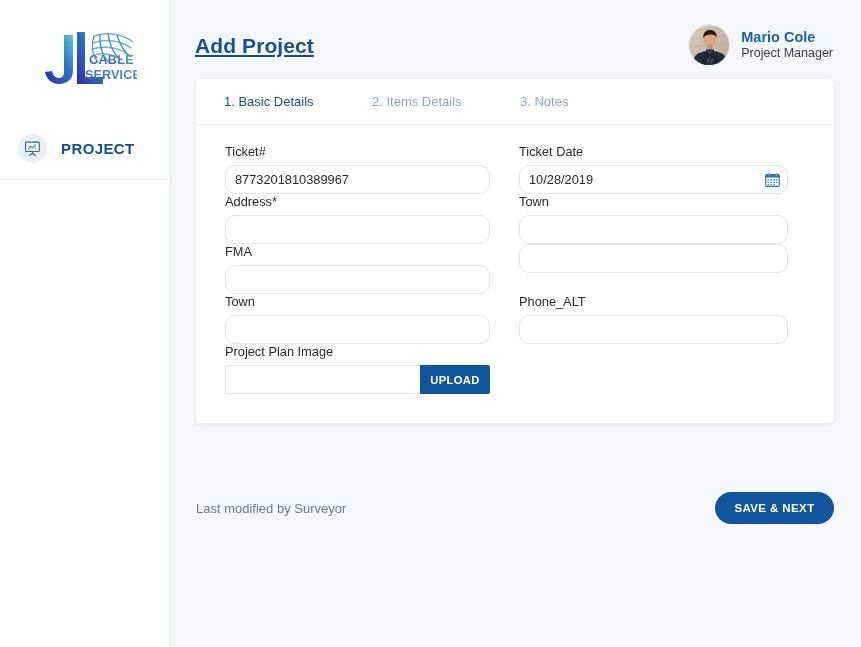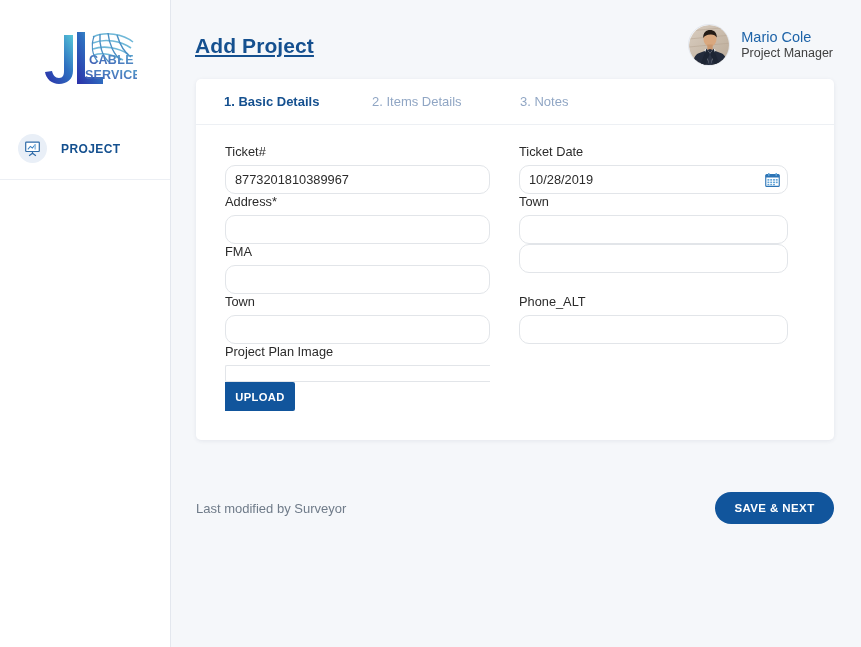--- a/index.html
+++ b/index.html
@@ -56,21 +56,21 @@
     height: 29px;
     border-radius: 50%;
     background: #e9eff7;
     display: flex;
     align-items: center;
     justify-content: center;
     flex: 0 0 29px;
   }
 
   .sidebar-item-label {
-    font-size: 12px;
+    font-size: 15px;
     font-weight: bold;
     color: #14508f;
     letter-spacing: 0.4px;
   }
 
   
   .main {
     flex: 1;
     height: 647px;
     background: #f5f7fa;
@@ -110,21 +110,21 @@
     overflow: hidden;
     flex: 0 0 42px;
     border: 1px solid #e4e8ee;
   }
 
   .user-text { line-height: 1.25; }
 
   .user-name {
     font-size: 14.5px;
     color: #1d63a8;
-    font-weight: normal;
+    font-weight: bold;
   }
 
   .user-role {
     font-size: 12.5px;
     color: #404040;
   }
 
   
   .card {
     position: absolute;
@@ -145,21 +145,21 @@
     border-bottom: 1px solid #edf0f4;
   }
 
   .tab {
     font-size: 13px;
     cursor: pointer;
     white-space: nowrap;
   }
 
   .tab.active {
-    font-weight: bold;
+    font-weight: normal;
     color: #15508f;
     width: 148px;
   }
 
   .tab.inactive {
     color: #90a6c4;
     width: 148px;
   }
 
   .form {
@@ -211,21 +211,20 @@
     top: 50%;
     transform: translateY(-50%);
     cursor: pointer;
     line-height: 0;
   }
 
   
   .upload-group {
     display: flex;
     width: 265px;
-    flex-direction: column;
   }
 
   .upload-input {
     flex: 1;
     height: 29px;
     border: 1px solid #e2e5e9;
     border-right: none;
     border-radius: 2px 0 0 2px;
     background: #ffffff;
     font-size: 12.8px;

